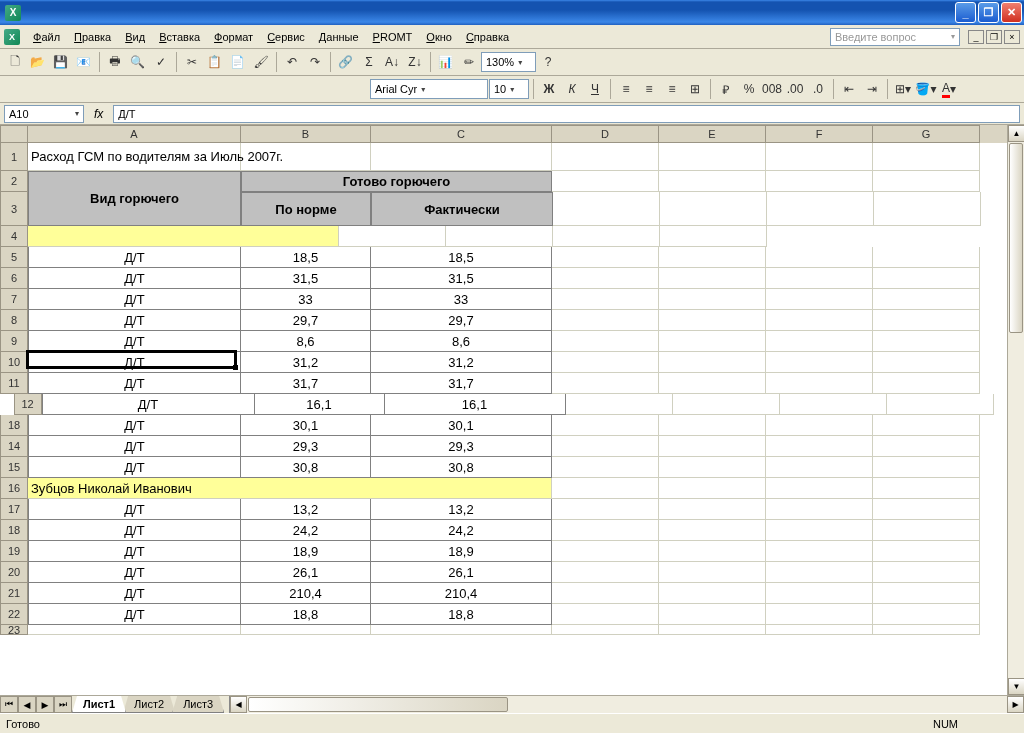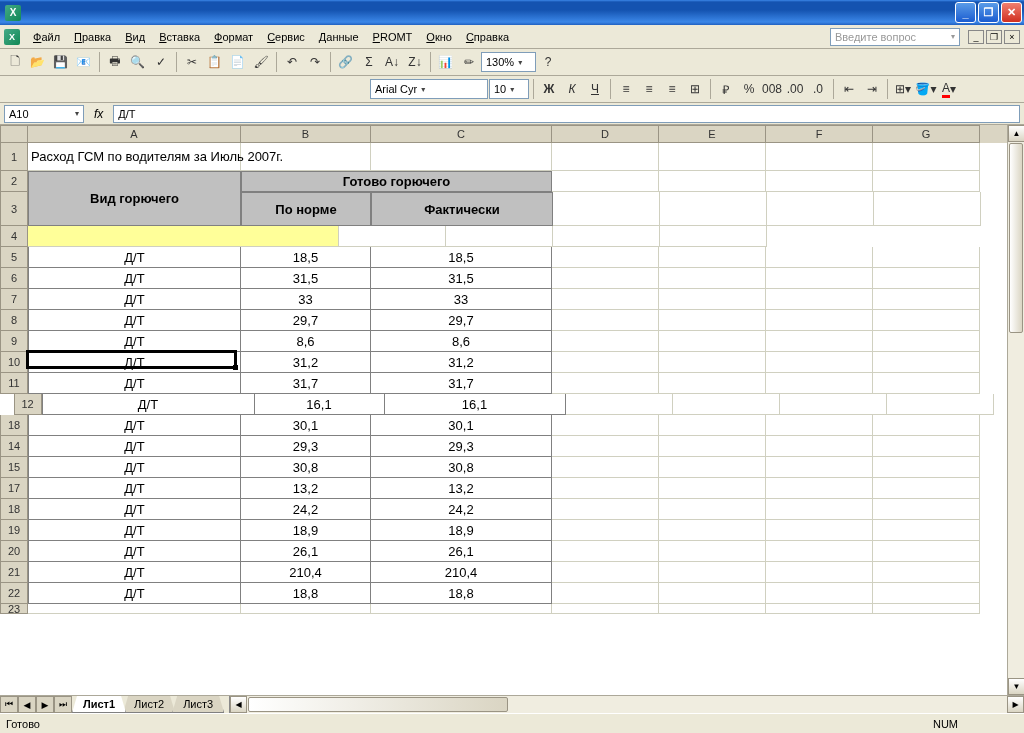--- a/index.html
+++ b/index.html
@@ -630,20 +630,32 @@
             <span>30,8</span>
           </div>
           <div class="cell data-cell" style="width: 181px; border-right: 1px solid rgb(128, 128, 128); border-bottom: 1px solid rgb(128, 128, 128);">
             <span>30,8</span>
           </div>
           <div class="cell" style="width: 107px;"></div>
           <div class="cell" style="width: 107px;"></div>
           <div class="cell" style="width: 107px;"></div>
           <div class="cell" style="width: 107px;"></div>
         </div>
+        <div class="row driver-row" style="height: 21px;">
+          <div class="rowh">16</div>
+          <div class="cell" style="width: 213px; border-right: none;">
+            <span>Зубцов Николай Иванович</span>
+          </div>
+          <div class="cell" style="width: 130px; border-right: none;"></div>
+          <div class="cell" style="width: 181px;"></div>
+          <div class="cell" style="width: 107px; background: rgb(255, 255, 255);"></div>
+          <div class="cell" style="width: 107px; background: rgb(255, 255, 255);"></div>
+          <div class="cell" style="width: 107px; background: rgb(255, 255, 255);"></div>
+          <div class="cell" style="width: 107px; background: rgb(255, 255, 255);"></div>
+        </div>
         <div class="row" style="height: 21px;">
           <div class="rowh">17</div>
           <div class="cell data-cell" style="width: 213px; border-left: 1px solid rgb(128, 128, 128); border-right: 1px solid rgb(128, 128, 128); border-bottom: 1px solid rgb(128, 128, 128);">
             <span>Д/Т</span>
           </div>
           <div class="cell data-cell" style="width: 130px; border-right: 1px solid rgb(128, 128, 128); border-bottom: 1px solid rgb(128, 128, 128);">
             <span>13,2</span>
           </div>
           <div class="cell data-cell" style="width: 181px; border-right: 1px solid rgb(128, 128, 128); border-bottom: 1px solid rgb(128, 128, 128);">
             <span>13,2</span>

